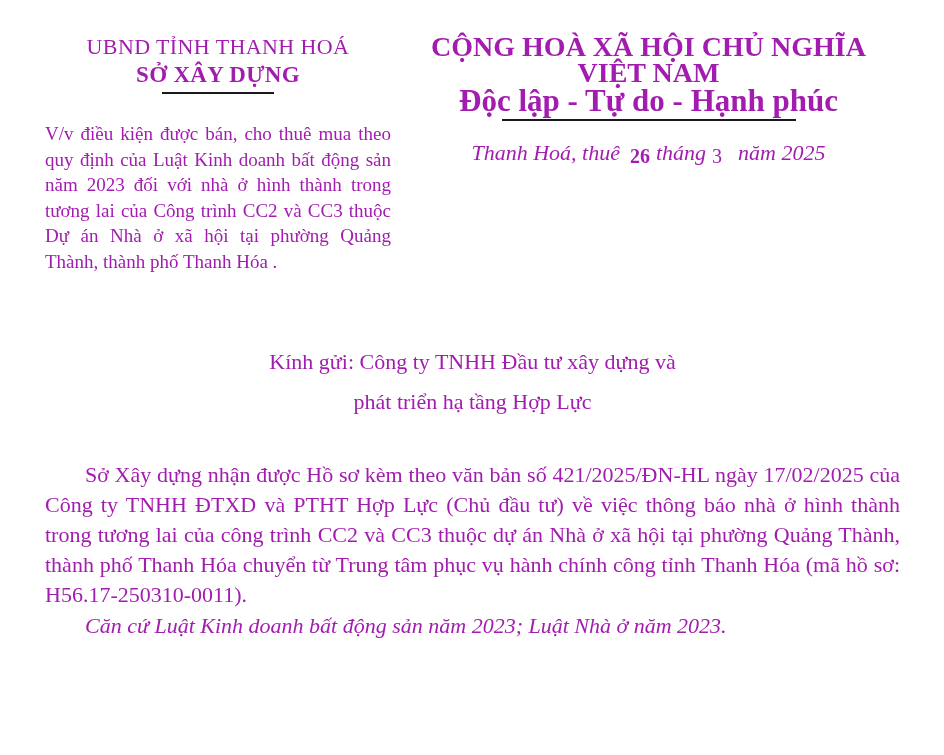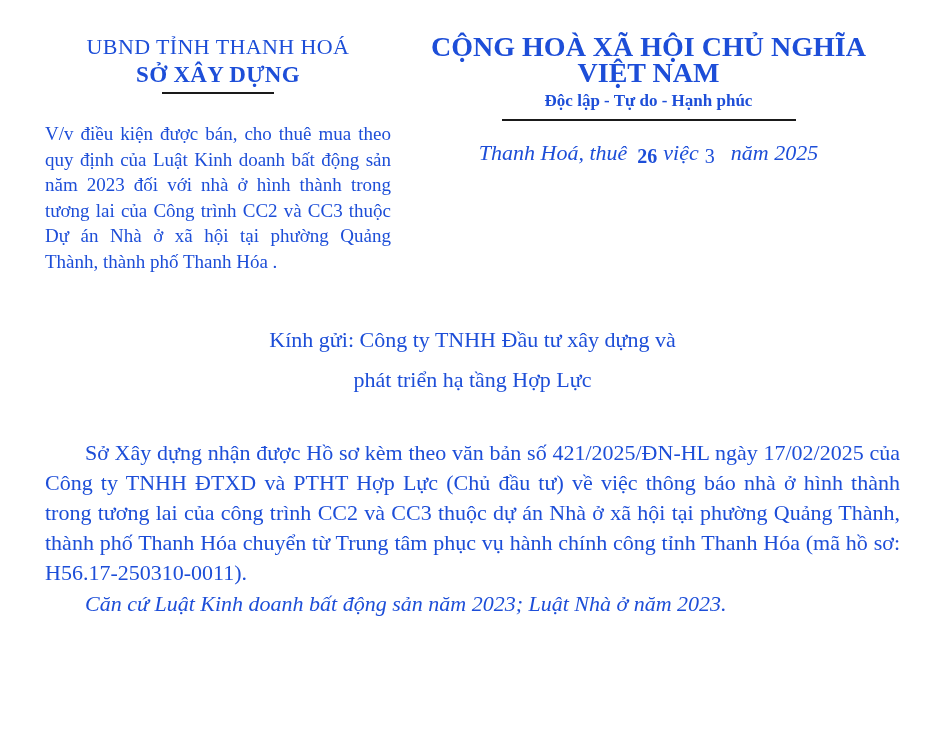--- a/index.html
+++ b/index.html
@@ -1,20 +1,20 @@
 <!DOCTYPE html>
 <html><head>
 <meta charset="utf-8">
 <style>
   html,body { margin:0; padding:0; }
   .page {
     position: relative;
     width: 944px; height: 755px;
     background: #ffffff;
-    color: #1d4ed8;
+    color: #a21caf;
     font-family: "Liberation Serif", "DejaVu Serif", serif;
     box-sizing: border-box;
     padding: 34px 44px 0 45px;
     overflow: hidden;
   }
   .header { display: flex; align-items: flex-start; }
   .header-left { width: 346px; flex-shrink: 0; text-align: center; }
   .header-right { flex: 1; text-align: center; padding-left: 6px; }
 
   .parent-agency { font-size: 22px; line-height: 26px; letter-spacing: 0.4px; }
@@ -29,30 +29,30 @@
     transform: translateY(3px);
     margin: 0 16px 0 12px;
   }
   .subject {
     margin-top: 27px;
     font-size: 19px; line-height: 25.5px;
     text-align: justify;
   }
 
   .national-title { font-size: 28px; font-weight: bold; line-height: 26px; }
-  .national-motto { font-size: 17px; font-weight: bold; line-height: 29px; font-family: Liberation Serif, serif; }
+  .national-motto { font-size: 31px; font-weight: bold; line-height: 29px; font-family: Liberation Serif, serif; }
   .date-line { font-size: 22px; font-style: italic; margin-top: 19px; white-space: nowrap; }
   .date-line .fill {
     display: inline-block; font-style: normal; font-size: 20px;
     transform: translateY(3px);
   }
   .date-line .day { margin: 0 6px 16px 10px; font-weight: bold; }
   .date-line .month { margin: 0 16px 0 6px; }
 
-  .recipient { margin-top: 46px; text-align: center; font-size: 22px; line-height: 40px; }
+  .recipient { margin-top: 68px; text-align: center; font-size: 22px; line-height: 40px; }
 
   .body-text { margin-top: 38px; font-size: 22px; }
   .body-text p { margin: 0; }
   .main-para { text-align: justify; line-height: 30px; text-indent: 40px; }
   .citation { font-style: italic; line-height: 31px; text-indent: 40px; margin-top: 3px; }
 </style>
 </head>
 <body>
 
 <div class="page">
@@ -64,21 +64,21 @@
       <div class="agency">SỞ XÂY DỰNG</div>
       <div class="rule rule-left"></div>
       <div class="subject">V/v điều kiện được bán, cho thuê mua theo quy định của Luật Kinh doanh bất động sản năm 2023 đối với nhà ở hình thành trong tương lai của Công trình CC2 và CC3 thuộc Dự án Nhà ở xã hội tại phường Quảng Thành, thành phố Thanh Hóa .</div>
     </div>
 
     <div class="header-right">
       <div class="national-title">CỘNG HOÀ XÃ HỘI CHỦ NGHĨA VIỆT NAM</div>
       <div class="national-motto">Độc lập - Tự do - Hạnh phúc</div>
       <div class="rule rule-right"></div>
       <div class="date-line">
-        <span>Thanh Hoá, thuê</span><span class="fill day">26</span><span>việc</span><span class="fill month">3</span><span>năm 2025</span>
+        <span>Thanh Hoá, thuê</span><span class="fill day">26</span><span>tháng</span><span class="fill month">3</span><span>năm 2025</span>
       </div>
     </div>
 
   </div>
 
   <div class="recipient">
     <div>Kính gửi: Công ty TNHH Đầu tư xây dựng và</div>
     <div>phát triển hạ tầng Hợp Lực</div>
   </div>
 

